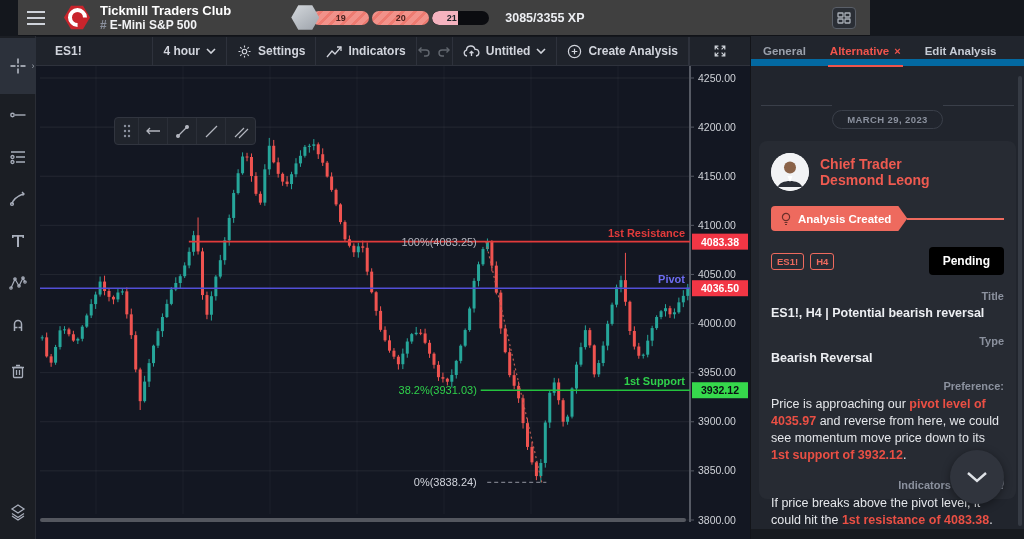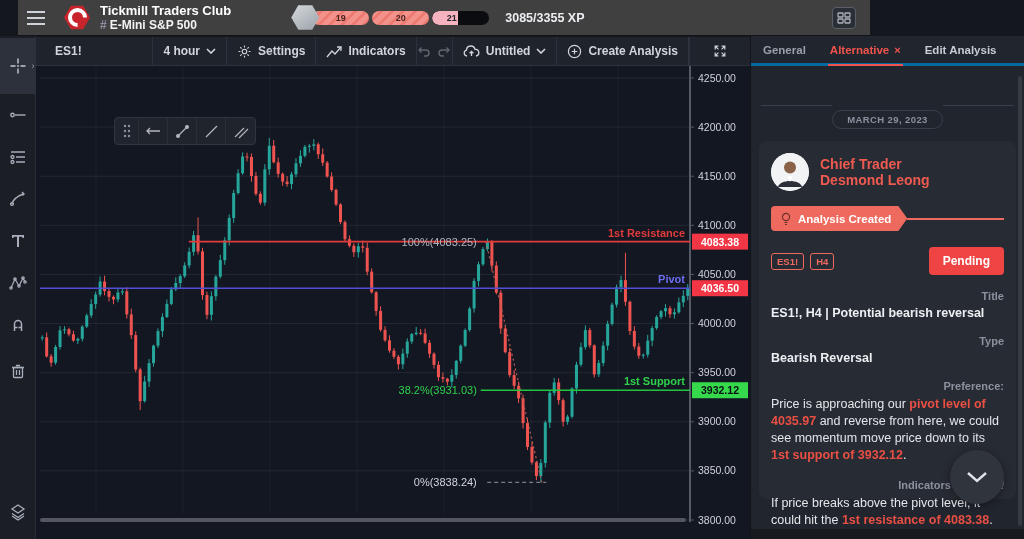--- a/index.html
+++ b/index.html
@@ -95,22 +95,22 @@
   .ft-cell{ width:29px; display:flex; align-items:center; justify-content:center;
     color:#b2b5be; cursor:pointer; border-right:1px solid #2b2f38; }
   .ft-cell:last-child{ border-right:none; }
   .ft-cell.handle{ width:24px; cursor:grab; }
 
   
   .right-panel{
     position:absolute; left:750px; top:36px; width:274px; height:503px;
     background:#21252d; border-left:1px solid #121419;
   }
-  .rp-tabs{ height:30px; display:flex; align-items:center; gap:24px; padding:0 12px;
-    border-bottom:3px solid #0369a1; font-size:11.5px; font-weight:bold; }
+  .rp-tabs{ height:30px; display:flex; gap:24px; padding:0 12px;
+    border-bottom:7px solid #0369a1; font-size:11.5px; font-weight:bold; }
   .rp-tab{ color:#9aa0ab; cursor:pointer; height:30px; display:flex; align-items:center; gap:5px; position:relative; }
   .rp-tab.active{ color:#f0544c; }
   .rp-tab.active:after{ content:""; position:absolute; left:-2px; right:-2px; bottom:-1px; height:2px; background:#f0544c; }
   .rp-tab .close-x{ color:#f0544c; font-size:11px; cursor:pointer; }
   .rp-tab.edit{ color:#c6cbd4; }
   .date-divider{ display:flex; align-items:center; margin:16px 10px 0 10px; }
   .date-divider .line{ flex:1; height:1px; background:#3a3f49; }
   .date-pill{ border:1px solid #3a3f49; border-radius:11px; padding:3px 14px;
     font-size:9.5px; font-weight:bold; color:#8b919e; letter-spacing:.4px;margin-top:28px; }
   .msg-card{
@@ -124,21 +124,21 @@
   .ribbon{
     background:#ee6a5e; color:#ffffff; height:25px; display:flex; align-items:center;
     gap:6px; padding:0 16px 0 9px; font-size:11.5px; font-weight:bold;
     border-radius:4px 0 0 4px;
     clip-path:polygon(0 0, calc(100% - 9px) 0, 100% 50%, calc(100% - 9px) 100%, 0 100%);
   }
   .ribbon-line{ flex:1; height:2px; background:#ee6a5e; }
   .badge-row{ display:flex; align-items:center; margin-top:16px; }
   .mini-badge{ border:1px solid #ee6a5e; color:#ee6a5e; font-size:9.5px; font-weight:bold;
     border-radius:3px; padding:2px 5px; margin-right:6px; }
-  .pending-btn{ margin-left:auto; background:#ef4444; color:#ffffff; font-size:12px;
+  .pending-btn{ margin-left:auto; background:#000000; color:#ffffff; font-size:12px;
     font-weight:bold; border:none; border-radius:4px; padding:7px 14px; cursor:pointer; }
   .fld-label{ font-size:11px; font-weight:bold; color:#8b919e; margin-top:15px;text-align:right; }
   .fld-value{ font-size:12.5px; font-weight:bold; color:#eceef2; margin-top:4px; }
   .fld-para{ font-size:12.5px; color:#e4e6ea; line-height:17px; margin-top:4px; }
   .fld-para .red{ color:#ea4f44; font-weight:bold; }
   .msg-time{ position:absolute; right:12px; bottom:10px; font-size:11px; color:#8b919e; }
   .scroll-down-btn{
     position:absolute; right:20px; top:414px; width:54px; height:54px; border-radius:50%;
     background:#30343d; border:none; display:flex; align-items:center; justify-content:center;
     cursor:pointer; z-index:6; box-shadow:0 2px 8px rgba(0,0,0,.4);

